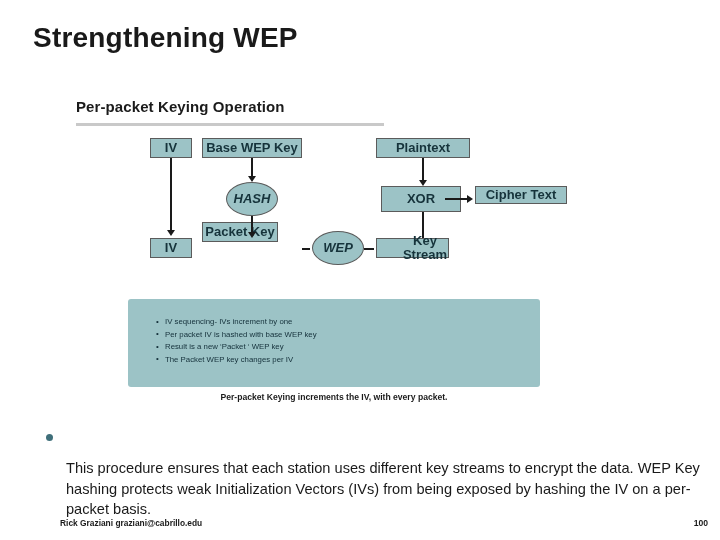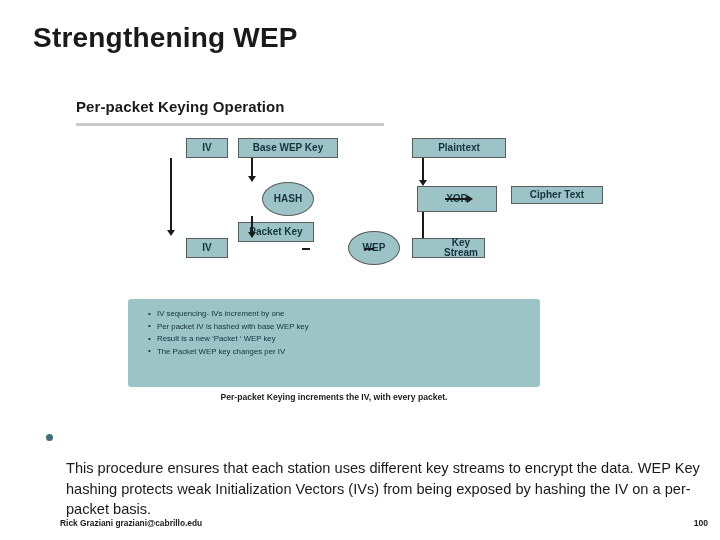--- a/index.html
+++ b/index.html
@@ -71,31 +71,31 @@
     height: 148px;
     background: #ffffff;
   }
 
   .node {
     position: absolute;
     box-sizing: border-box;
     background: #9cc3c6;
     border: 1px solid #5b5b5b;
     color: #16333b;
-    font-size: 10px;
+    font-size: 13px;
     font-weight: bold;
     display: flex;
     align-items: center;
     justify-content: center;
     text-align: center;
     line-height: 1.05;
-    margin-left: 36px;
   }
   .node.round {
     border-radius: 50%;
+    font-style: italic;
   }
 
   .arrow {
     position: absolute;
     background: #1a1a1a;
   }
   .arrow.v { width: 1.6px; }
   .arrow.h { height: 1.6px; }
   .arrowhead {
     position: absolute;
@@ -117,21 +117,21 @@
   .notes-panel {
     position: absolute;
     left: 64px;
     top: 203px;
     width: 412px;
     height: 88px;
     background: #9cc3c6;
     border-radius: 3px;
   }
   .notes-list {
-    margin: 0;
+    margin: 8px;
     padding: 9px 0 0 20px;
     list-style: none;
   }
   .notes-list li {
     font-size: 7.8px;
     color: #14303a;
     line-height: 1.62;
     position: relative;
     padding-left: 9px;
     white-space: nowrap;

